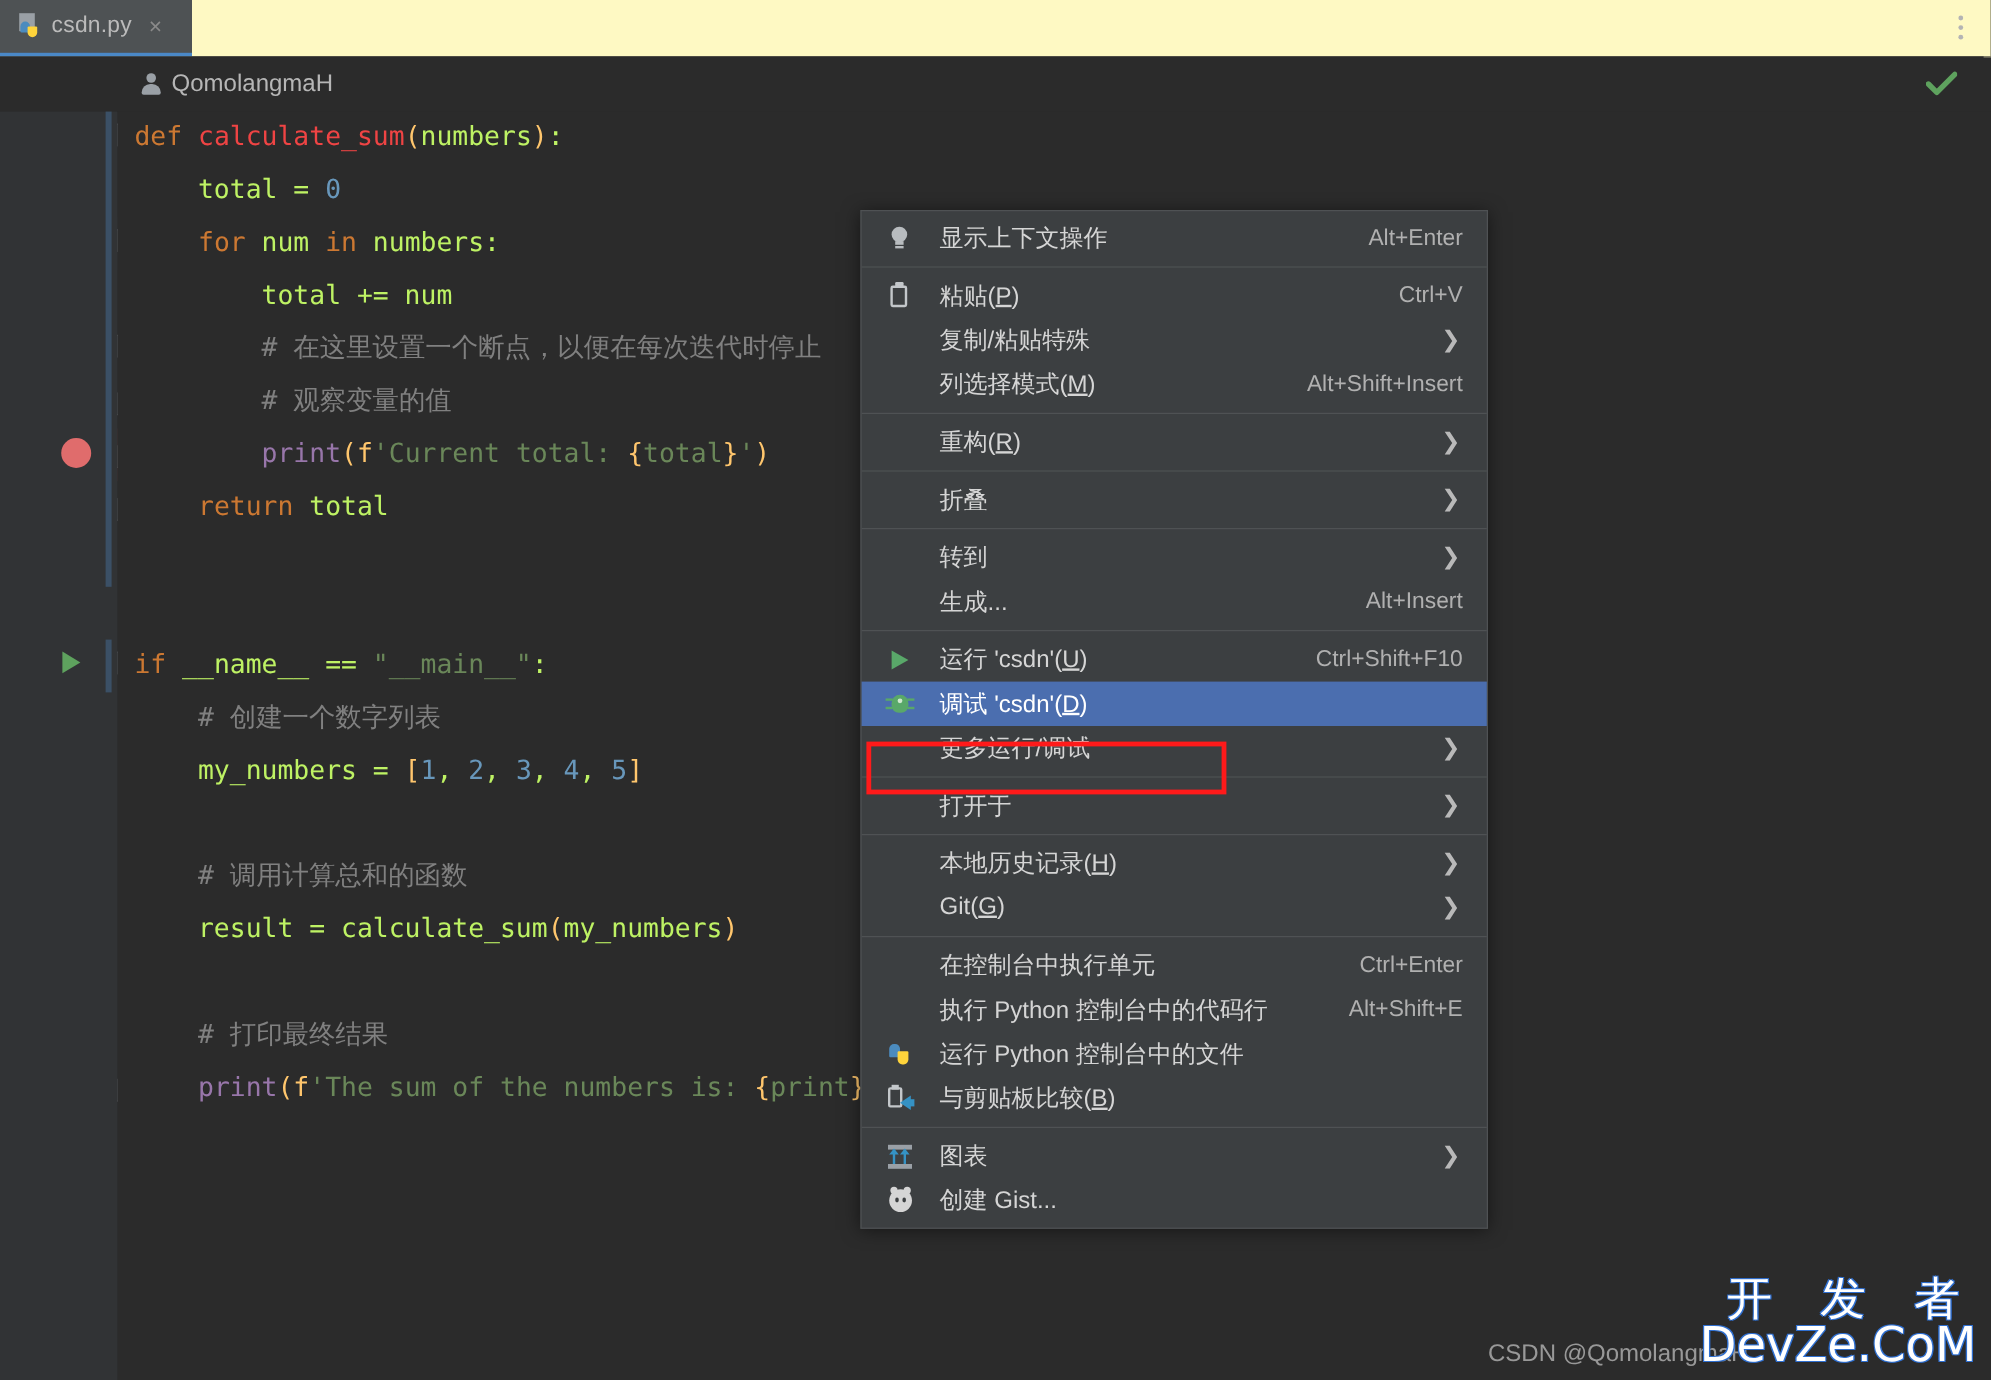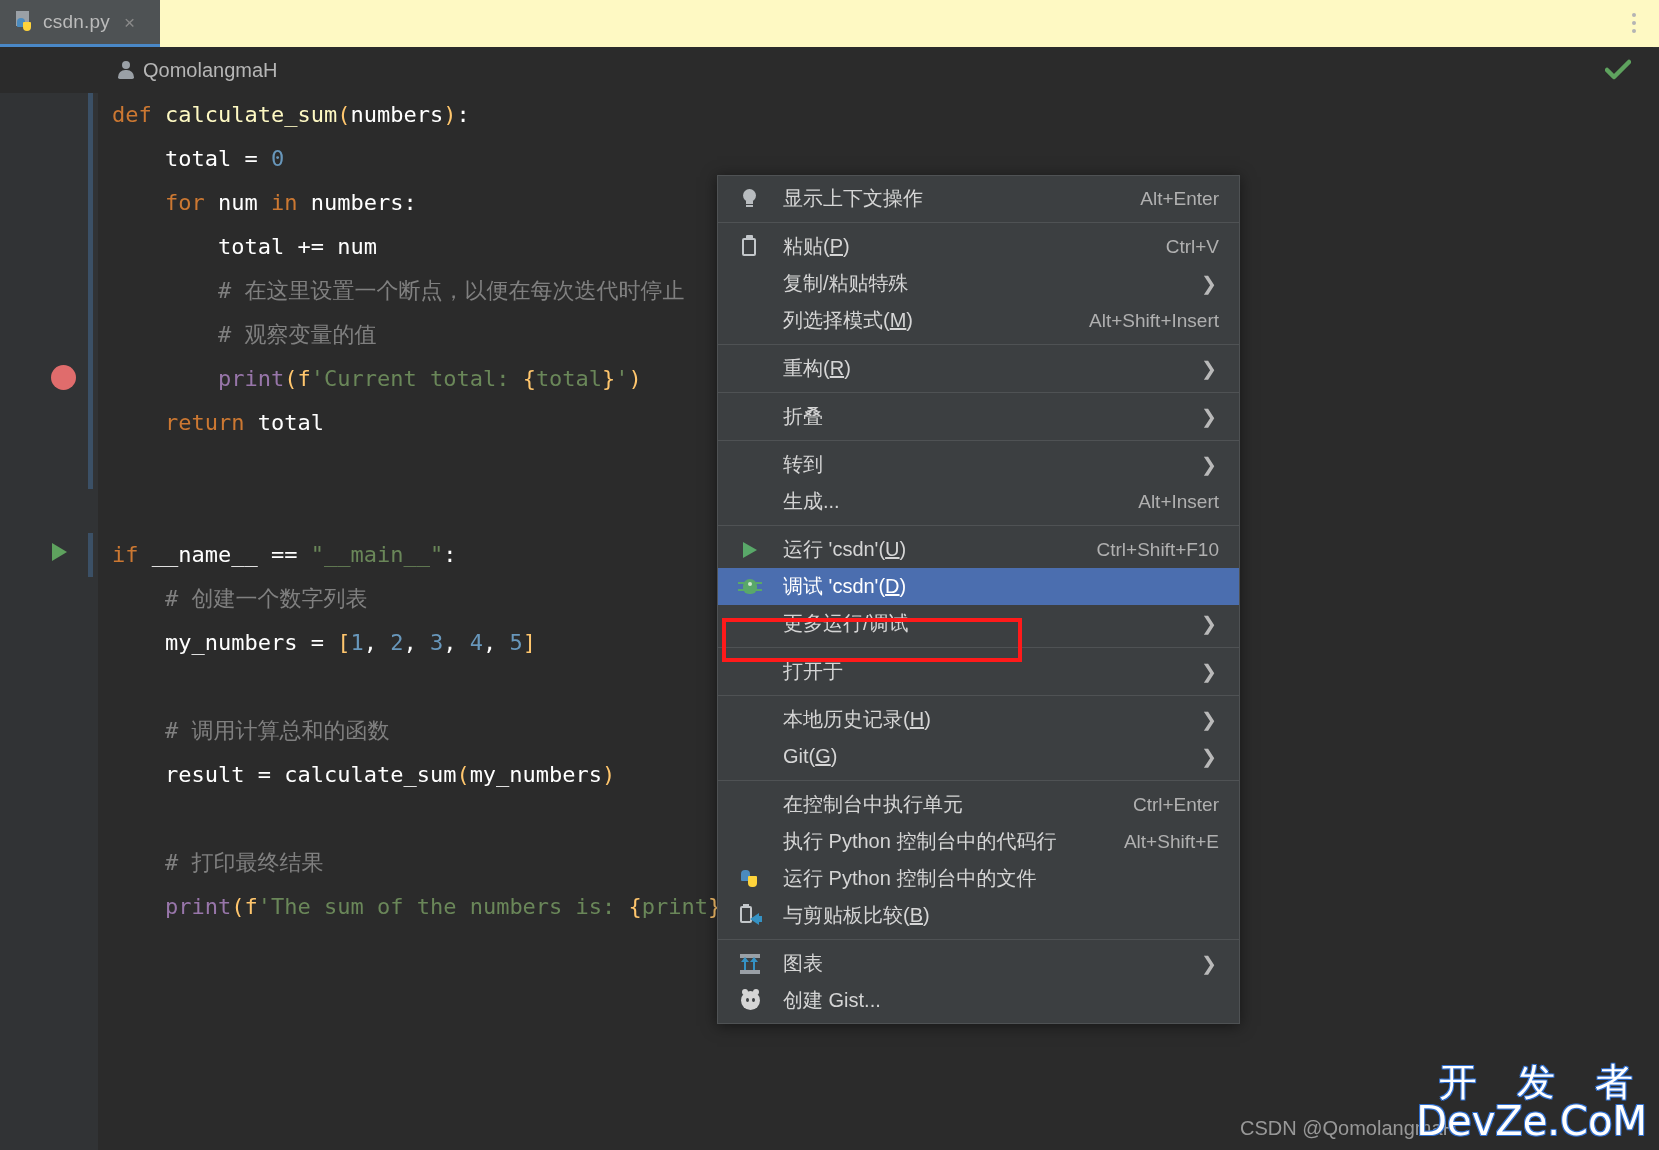--- a/index.html
+++ b/index.html
@@ -92,25 +92,25 @@
     color: #606366; font-family: "DejaVu Sans Mono", monospace; font-size: 21px;
     line-height: 44px; height: 44px;
   }
   .code-line {
     position: absolute; left: 0; right: 0; height: 44px; line-height: 44px;
     font-family: "DejaVu Sans Mono", monospace; font-size: 22px;
     white-space: pre; color: #a9b7c6;
   }
   .code-line span { font-family: "DejaVu Sans Mono", monospace; }
   .kw { color: #cc7832; }
-  .fn { color: #fef9c3; }
+  .fn { color: #ef4444; }
   .num { color: #6897bb; }
   .str { color: #6a8759; }
   .cmt { color: #808080; }
-  .txt { color: #ffffff; }
+  .txt { color: #bef264; }
   .vio { color: #9876aa; }
   .brk { color: #ffc66d; }
   .rowhi { position: absolute; left: 0; right: 0; height: 44px; background: #323232; }
   .rowbp { position: absolute; left: 0; right: 0; height: 44px; background: #4b3230; }
 
   
   .iguide { position: absolute; width: 1px; background: #4b5059; }
   
   .cstripe { position: absolute; left: 88px; width: 5px; background: #3b5066; }
 

